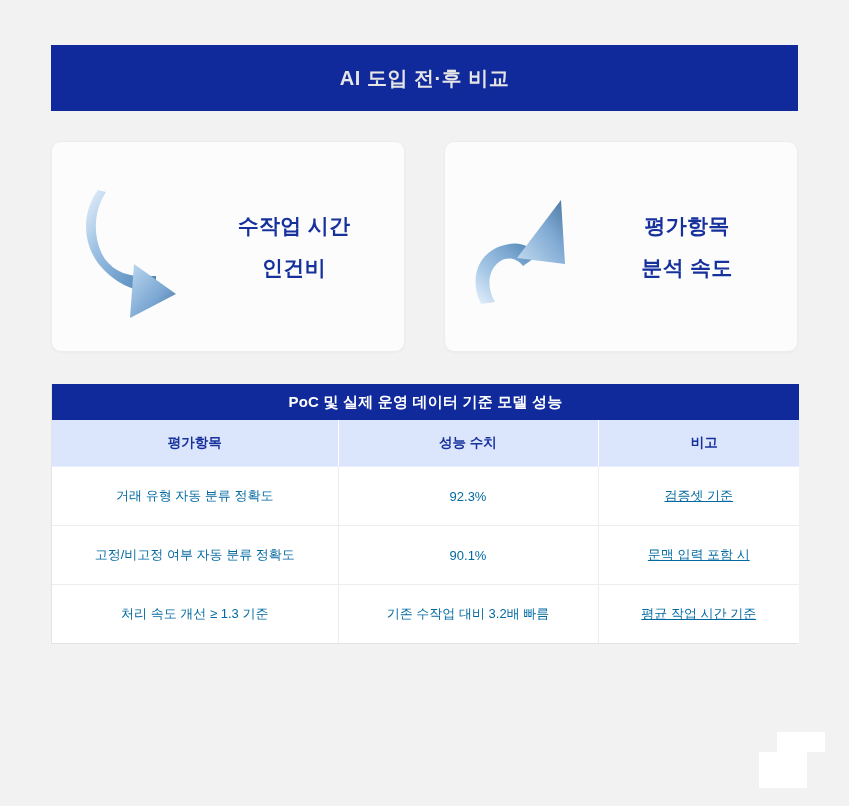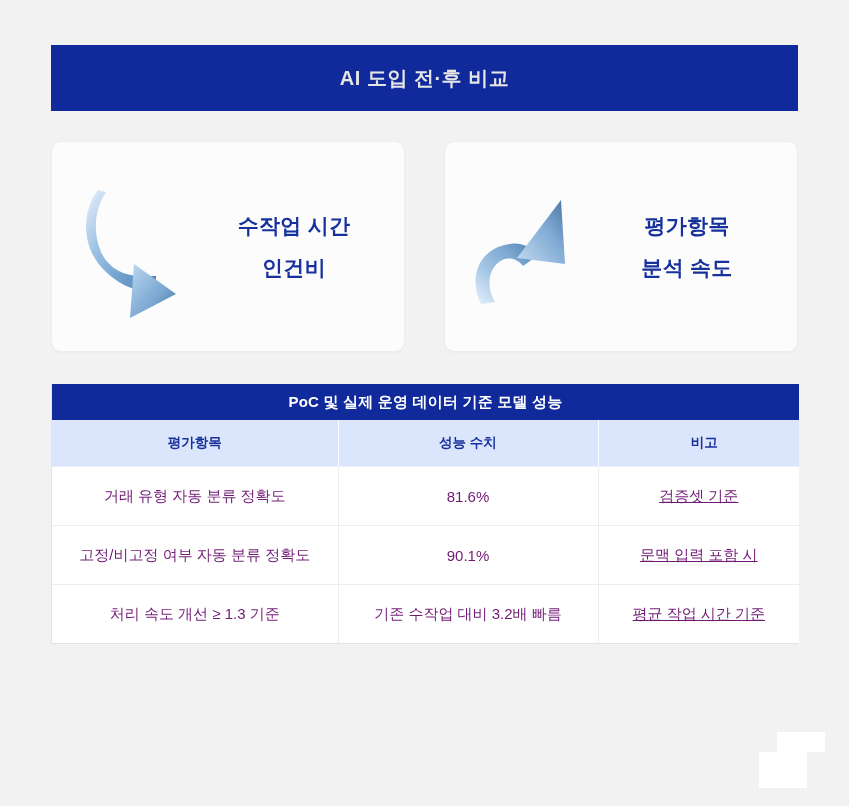--- a/index.html
+++ b/index.html
@@ -119,22 +119,22 @@
     font-size: 13.5px;
     font-weight: bold;
     height: 44px;
     border-right: 1px solid #ffffff;
     border-bottom: 1px solid #e9effc;
   }
   table.perf thead th:last-child { border-right: none; padding-left: 12px; }
   table.perf tbody td {
     height: 58px;
     text-align: center;
-    font-size: 15px;
-    color: #701a75;
+    font-size: 13px;
+    color: #0369a1;
     background: #ffffff;
     border-bottom: 1px solid #ededed;
     border-right: 1px solid #ededed;
     padding: 0 8px;
   }
   table.perf tbody td:last-child { border-right: none; text-decoration: underline; }
   table.perf tbody tr:last-child td { border-bottom: none; }
 
   .col-1 { width: 286px; }
   .col-2 { width: 260px; }
@@ -231,21 +231,21 @@
       <thead>
         <tr>
           <th>평가항목</th>
           <th>성능 수치</th>
           <th>비고</th>
         </tr>
       </thead>
       <tbody>
         <tr>
           <td>거래 유형 자동 분류 정확도</td>
-          <td>81.6%</td>
+          <td>92.3%</td>
           <td>검증셋 기준</td>
         </tr>
         <tr>
           <td>고정/비고정 여부 자동 분류 정확도</td>
           <td>90.1%</td>
           <td>문맥 입력 포함 시</td>
         </tr>
         <tr>
           <td>처리 속도 개선 ≥ 1.3 기준</td>
           <td>기존 수작업 대비 3.2배 빠름</td>

